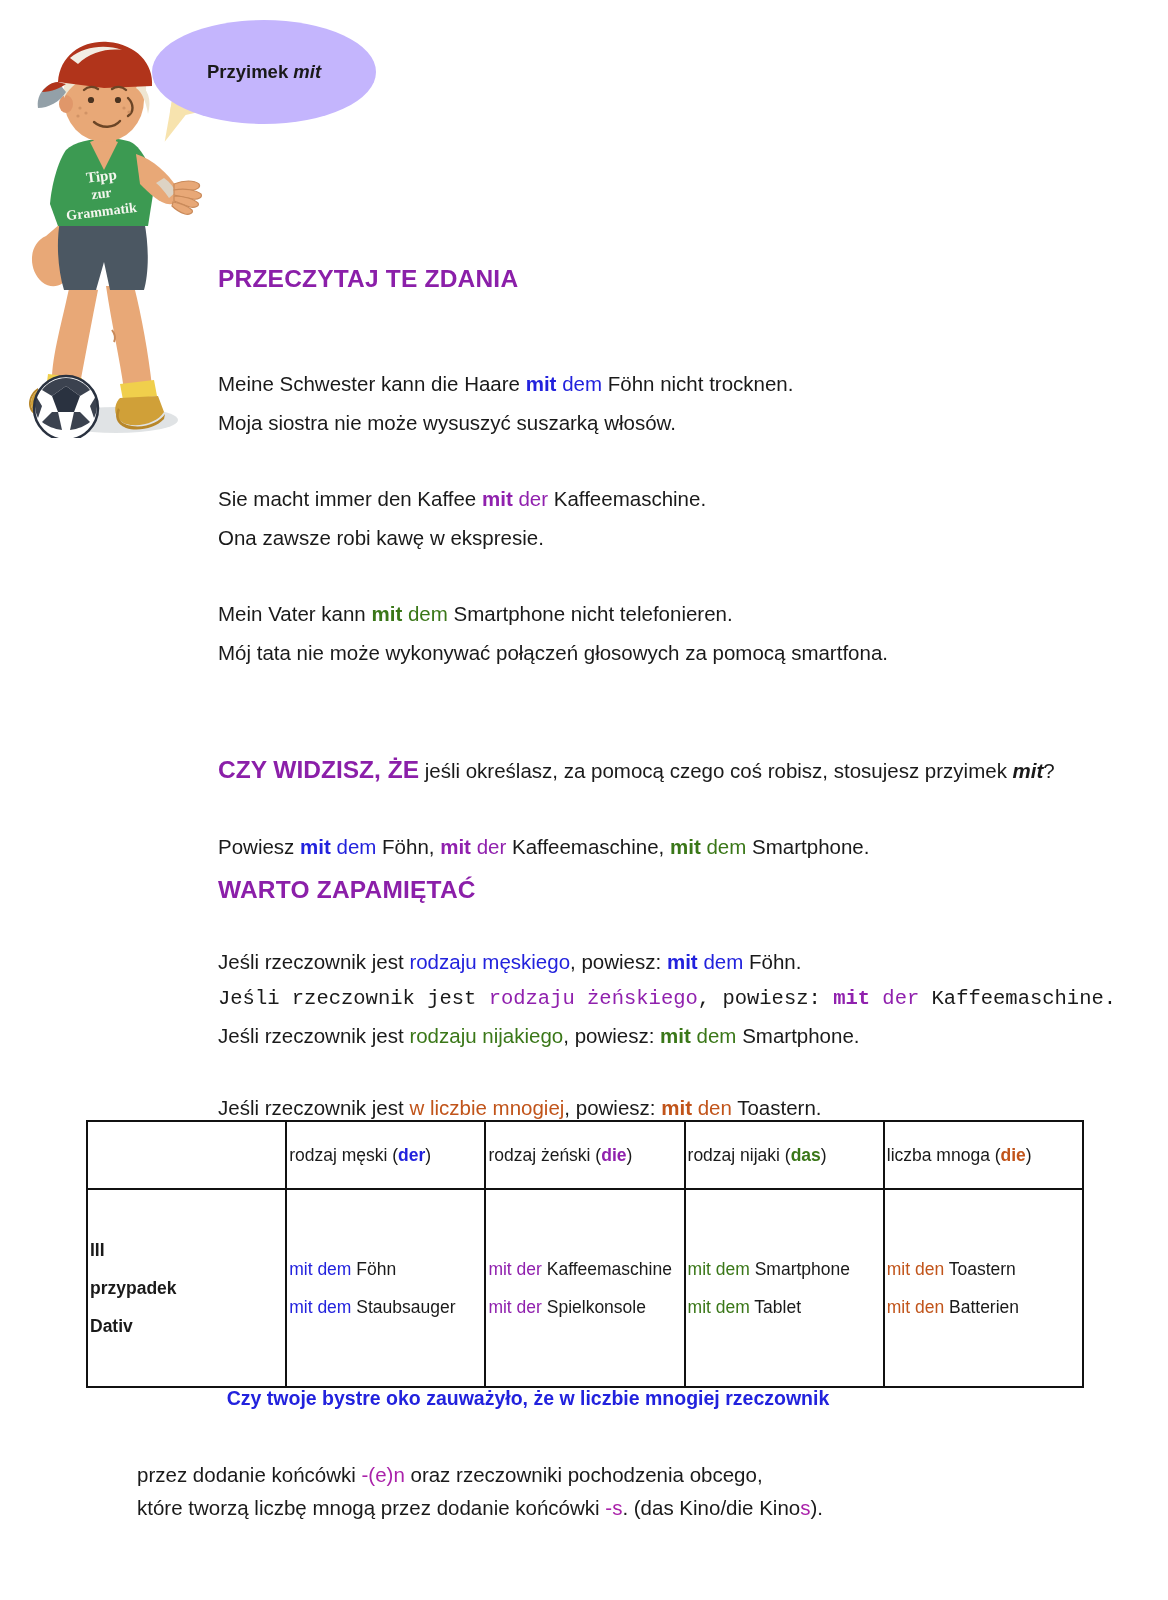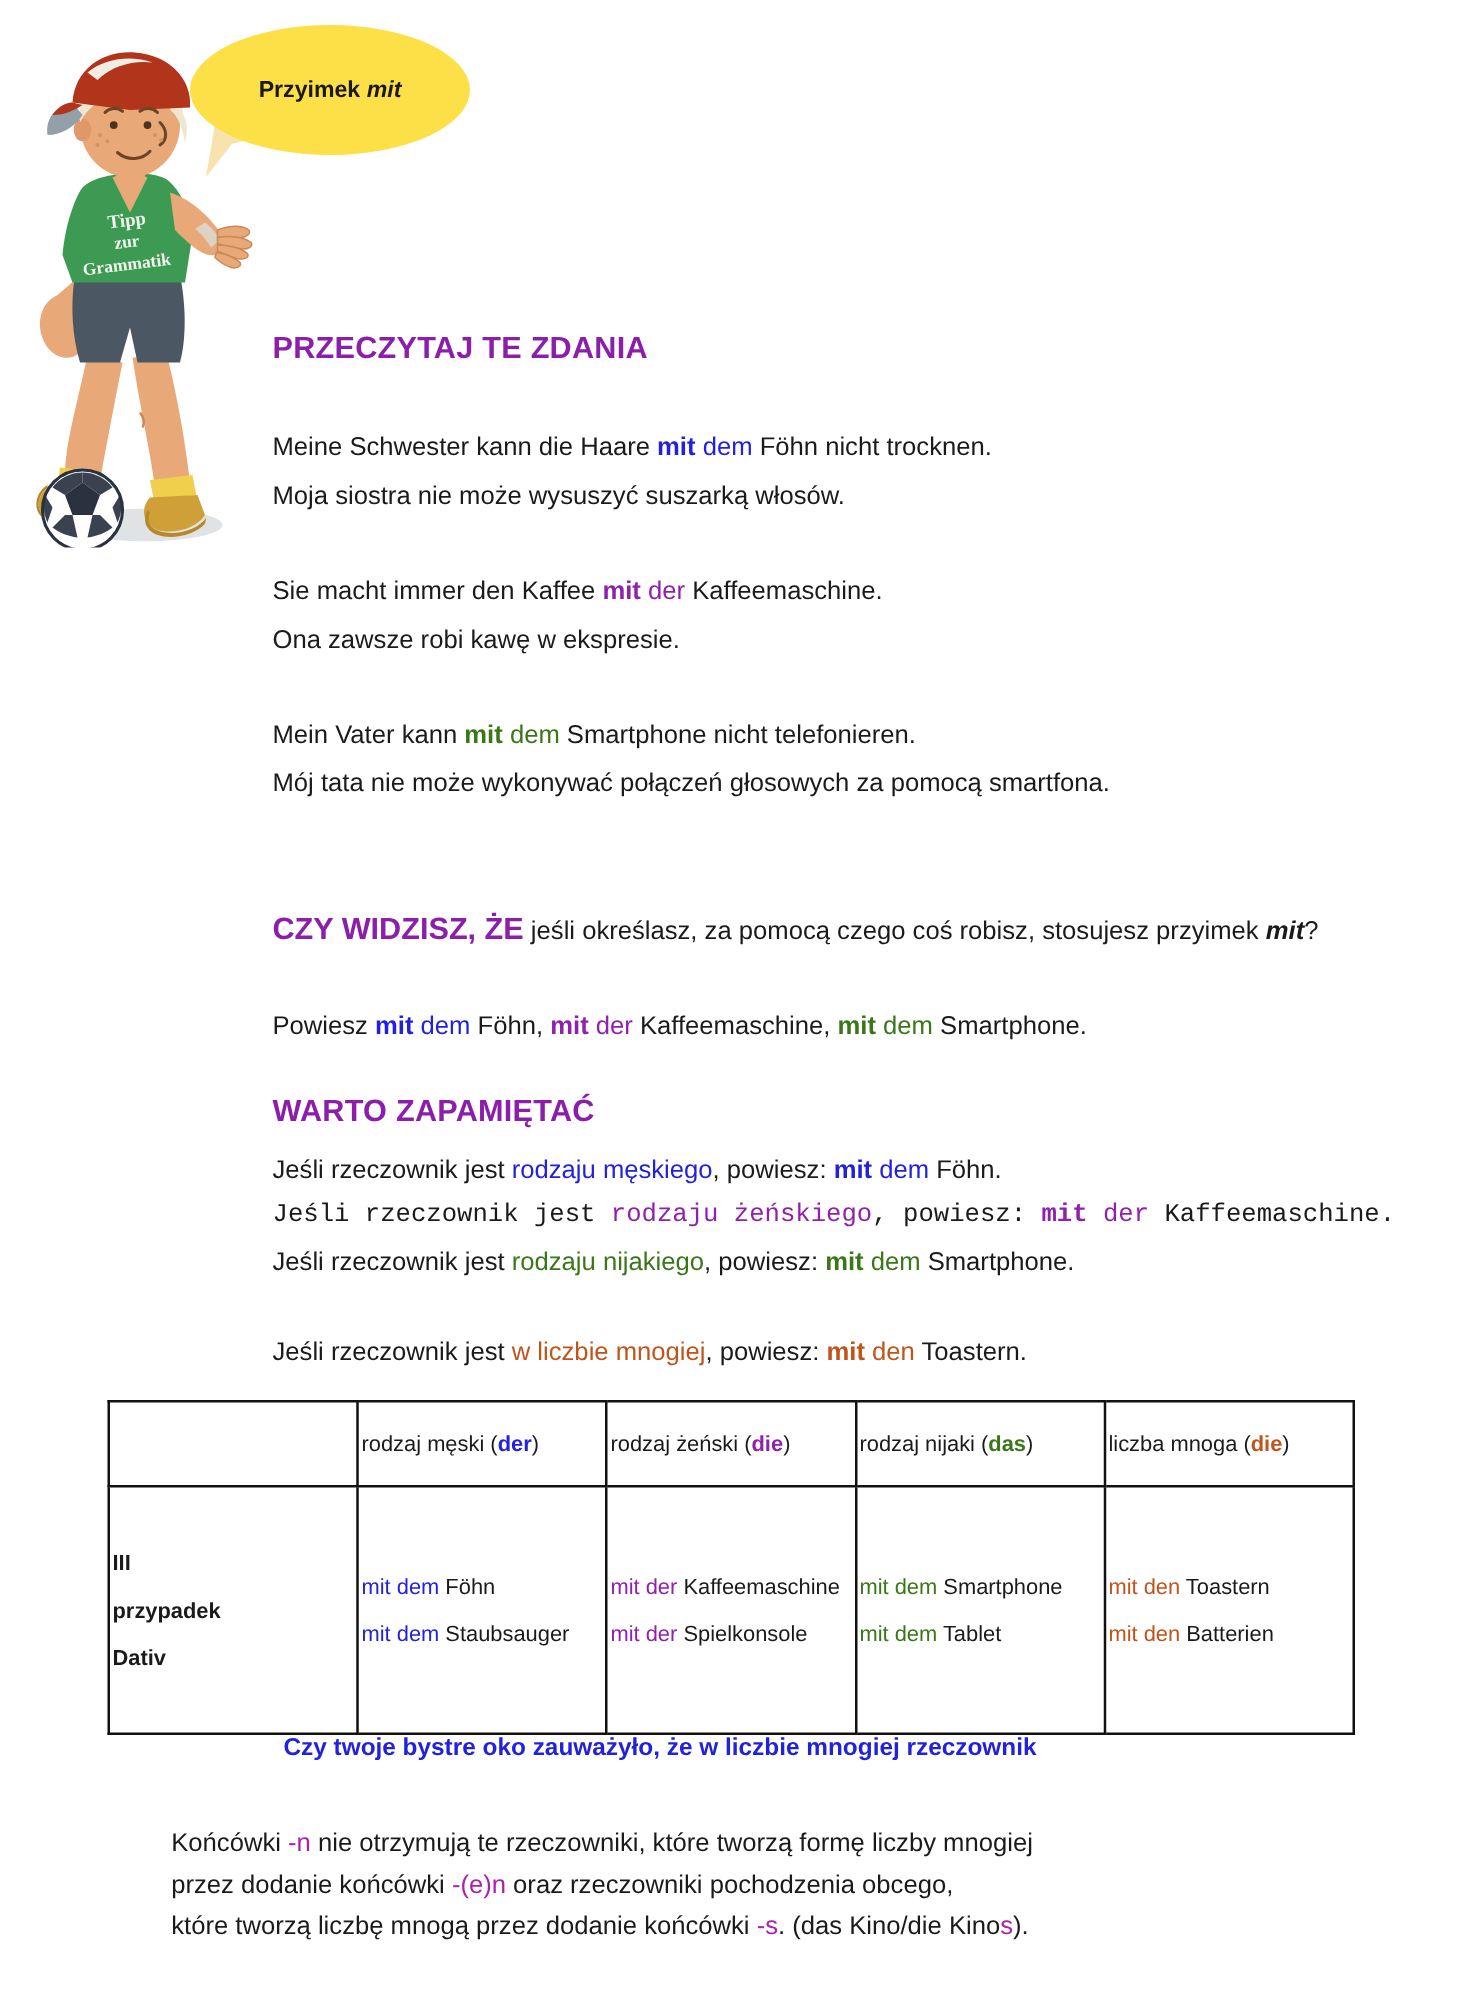--- a/index.html
+++ b/index.html
@@ -19,21 +19,21 @@
   
   #mascot-area {
     position: absolute;
     left: 0; top: 0;
     width: 400px; height: 450px;
   }
   #speech-bubble {
     position: absolute;
     left: 152px; top: 20px;
     width: 224px; height: 104px;
-    background: #fde047;
+    background: #c4b5fd;
     border-radius: 50% / 50%;
     z-index: 3;
   }
   #speech-bubble .bubble-text {
     position: absolute;
     left: 0; right: 0;
     top: 50%;
     transform: translateY(-52%);
     text-align: center;
     font-size: 18.5px;
@@ -74,20 +74,21 @@
     position: absolute;
     font-size: 24.5px;
     letter-spacing: 0.2px;
   }
 
   .para {
     position: absolute;
     font-size: 20.5px;
     line-height: 32px;
     color: #1a1a1a;
+    margin-top: 26px;
   }
   .para .it { font-style: italic; }
   .b { font-weight: bold; }
 
   .c-blue   { color: #2222DD; }
   .c-purple { color: #9021AE; }
   .c-green  { color: #3A7718; }
   .c-orange { color: #C1541A; }
   .c-magenta{ color: #AA22AA; }
 
@@ -344,23 +345,20 @@
     </tr>
   </tbody>
     </table>
 
   <div id="eye-question">
     <div>Czy twoje bystre oko zauważyło, że w liczbie mnogiej rzeczownik</div>
   </div>
 
   <div id="ending-note">
     <div>
-      <span>Końcówki </span><span class="c-magenta">-n</span><span> nie otrzymują te rzeczowniki, które tworzą formę liczby mnogiej</span>
-    </div>
-    <div>
       <span>przez dodanie końcówki </span><span class="c-magenta">-(e)n</span><span> oraz rzeczowniki pochodzenia obcego,</span>
     </div>
     <div>
       <span>które tworzą liczbę mnogą przez dodanie końcówki </span><span class="c-magenta">-s</span><span>. (das Kino/die Kino</span><span class="c-magenta">s</span><span>).</span>
     </div>
   </div>
 
 </div>
 
 </body></html>

